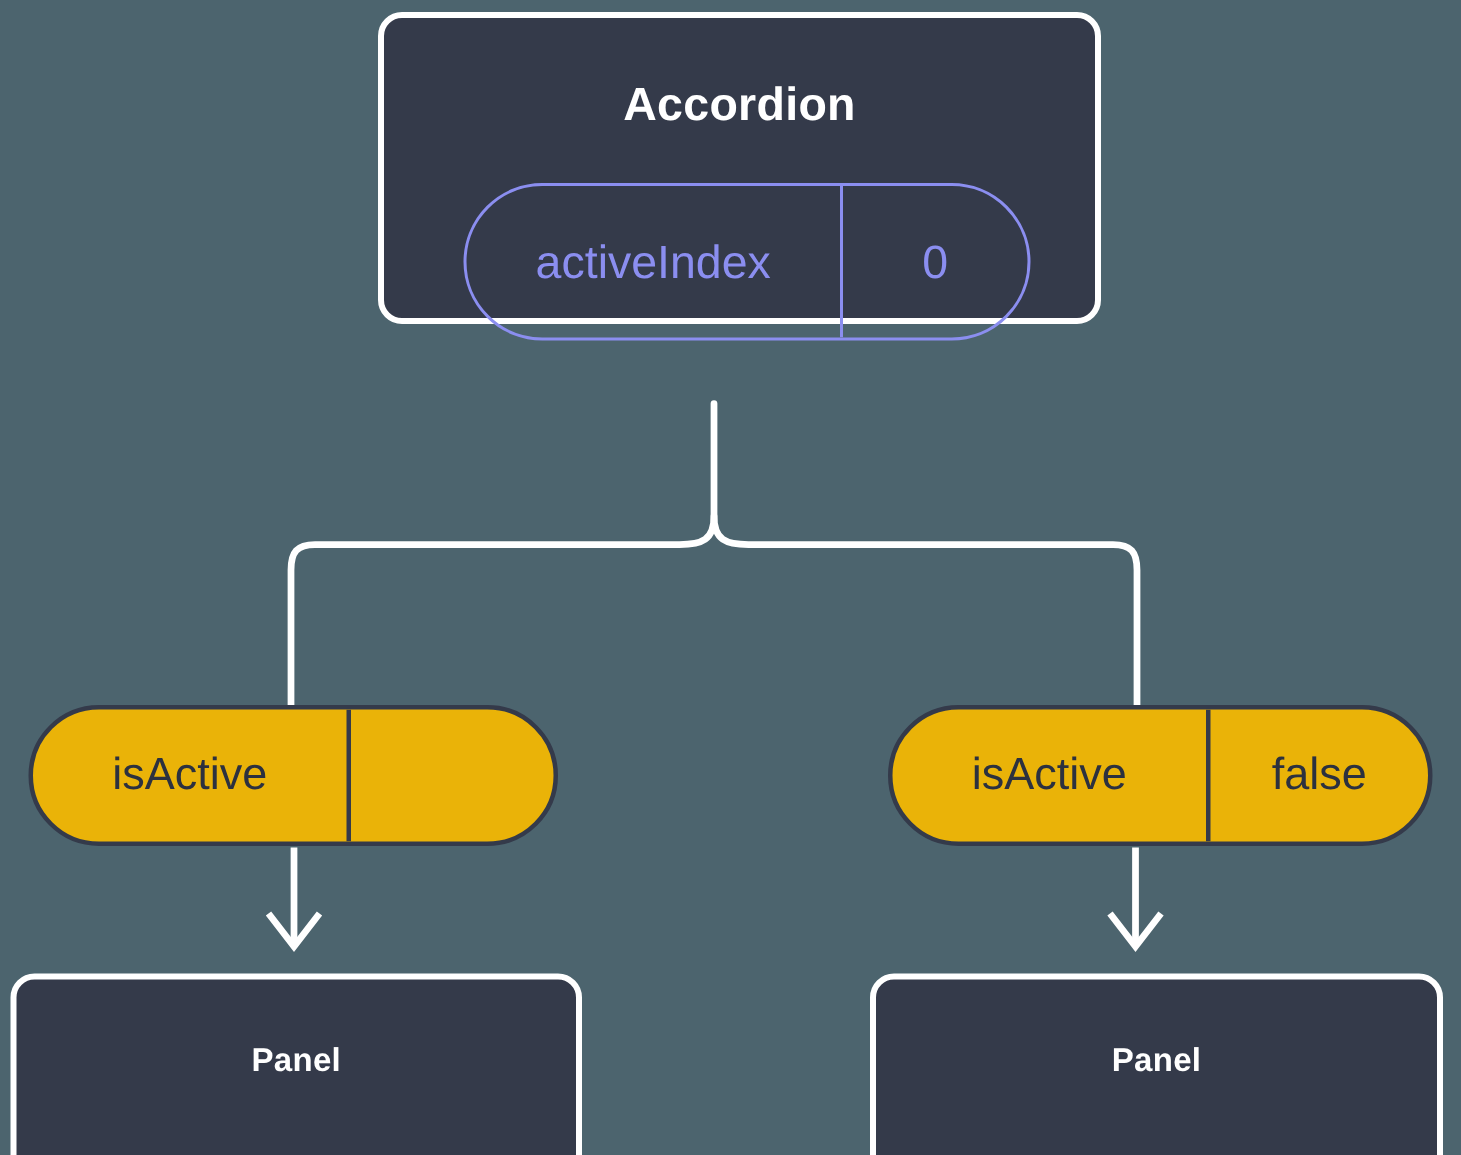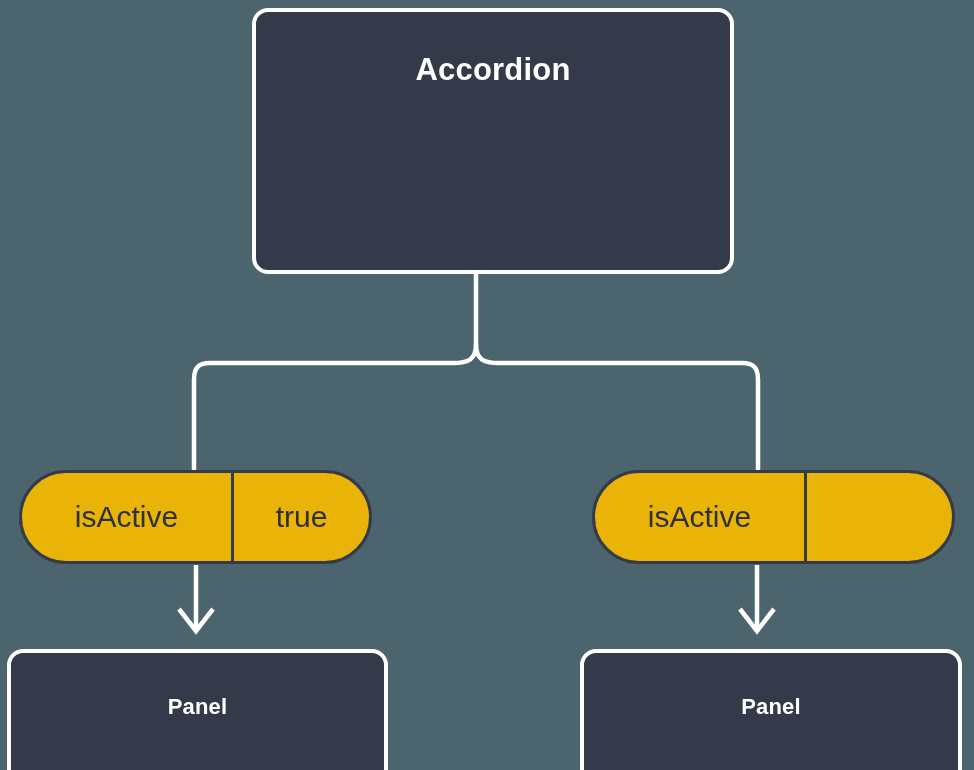--- a/index.html
+++ b/index.html
@@ -26,21 +26,21 @@
   .node-title{
     color:#ffffff;
     font-size:31px;
     font-weight:600;
     letter-spacing:.2px;
     text-align:center;
     white-space:nowrap;
   }
 
   
-  #accordion-box{left:252px;top:8px;width:482px;height:266px;}
+  #accordion-box{left:252px;top:8px;width:482px;height:208px;}
   #accordion-box .node-title{position:absolute;left:0;right:0;top:40px;}
 
   
   .pill{
     position:absolute;
     display:flex;align-items:stretch;
     box-sizing:border-box;
     border-radius:9999px;
     overflow:hidden;
   }
@@ -116,29 +116,33 @@
       <path d="M 196 565 L 196 630"></path>
       <path d="M 179 609 L 196 631 L 213 609"></path>
       <path d="M 757 565 L 757 630"></path>
       <path d="M 740 609 L 757 631 L 774 609"></path>
     </g>
   </svg>
 
   <div class="node-box" id="accordion-box">
     <div class="node-title">Accordion</div>
 
+    <div class="pill" id="state-pill">
+      <span class="pill-key">activeIndex</span>
+      <span class="pill-val">0</span>
+    </div>
   </div>
 
   <div class="pill prop-pill" id="prop-pill-left">
     <span class="pill-key">isActive</span>
-    <span class="pill-val">true</span>
   </div>
 
   <div class="pill prop-pill" id="prop-pill-right">
     <span class="pill-key">isActive</span>
+    <span class="pill-val">false</span>
   </div>
 
   <div class="node-box panel-box" id="panel-box-left">
     <div class="node-title">Panel</div>
   </div>
 
   <div class="node-box panel-box" id="panel-box-right">
     <div class="node-title">Panel</div>
   </div>
 

